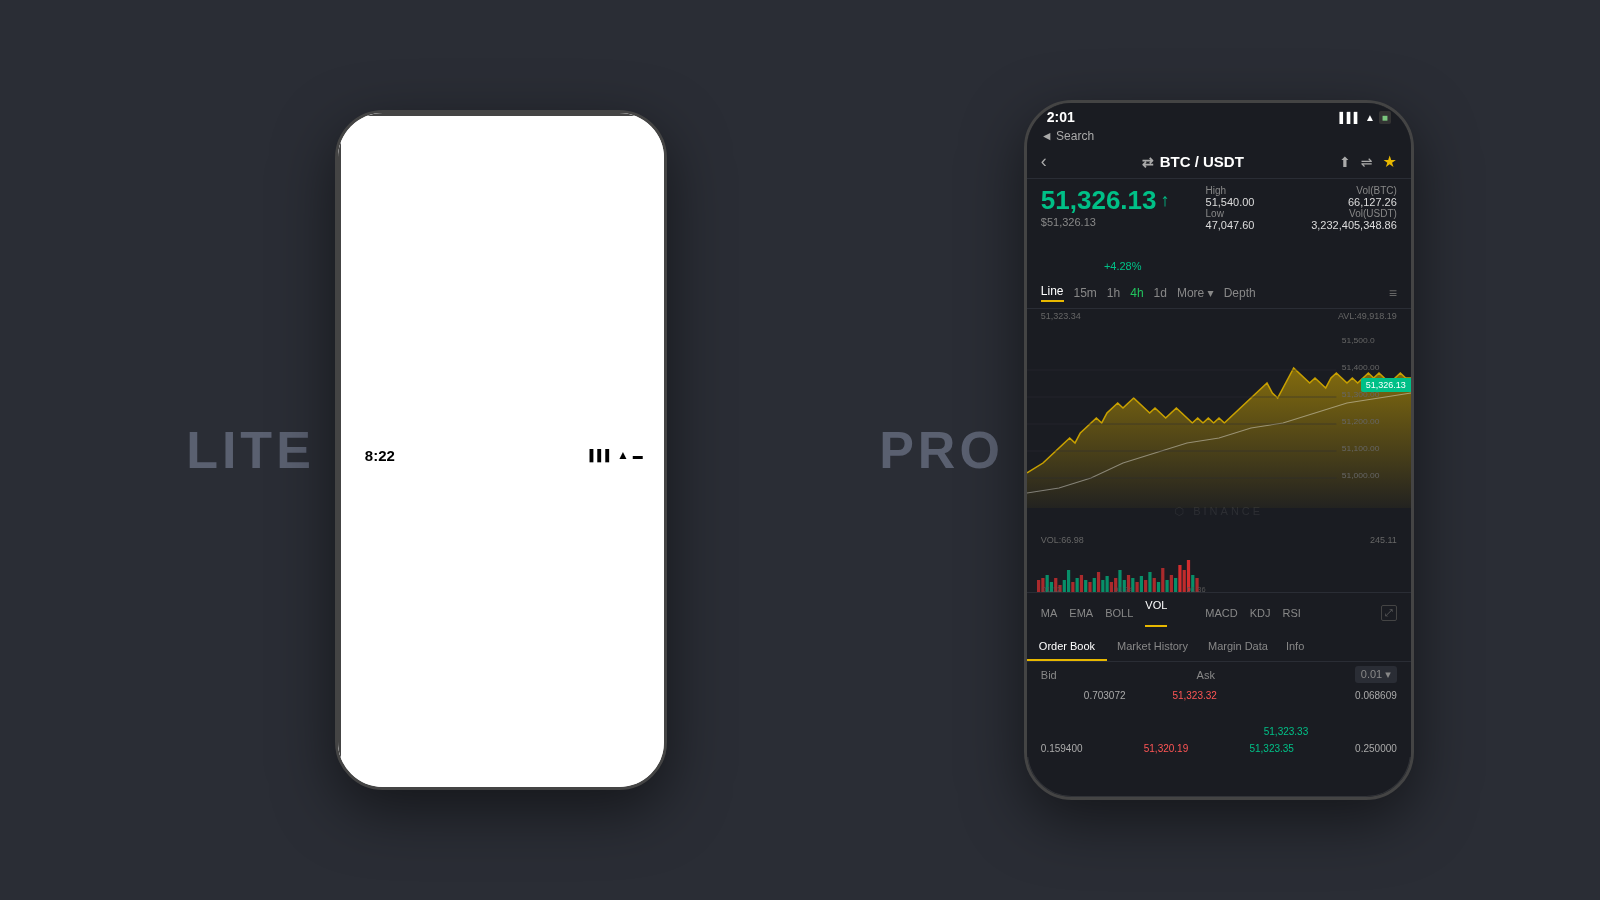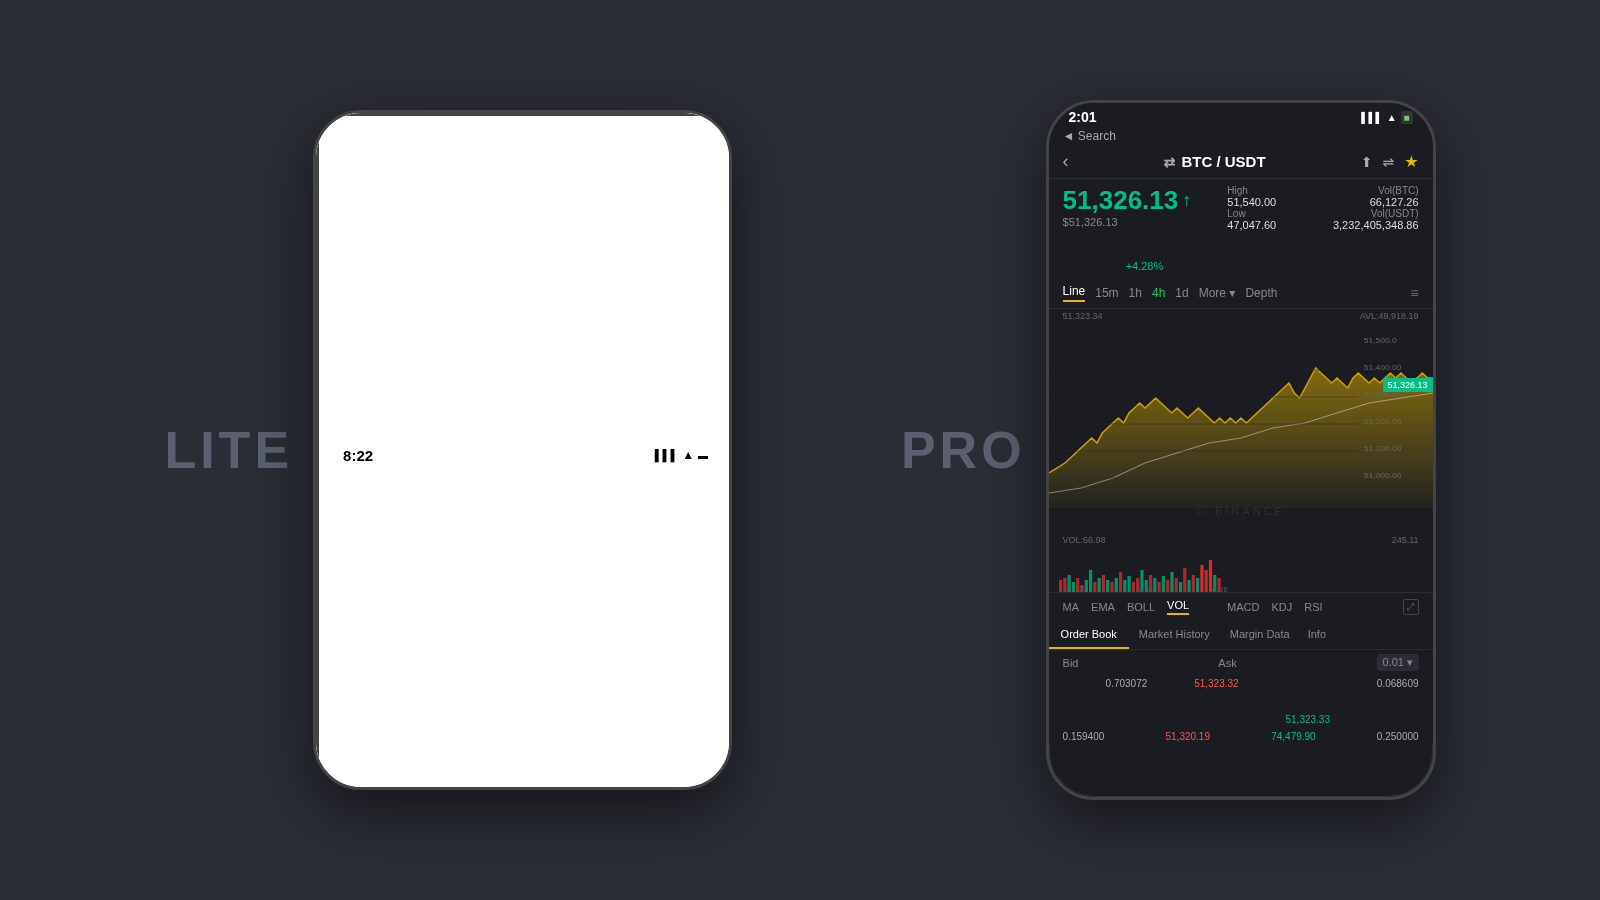--- a/index.html
+++ b/index.html
@@ -43,21 +43,21 @@
       border-radius: 48px;
       border: 3px solid #555;
       background: #1a1a1a;
       box-shadow: 0 20px 60px rgba(0,0,0,0.5), inset 0 0 0 1px rgba(255,255,255,0.1);
       overflow: hidden;
       position: relative;
     }
 
     
     .phone-lite {
-      width: 419px;
+      width: 332px;
       height: 680px;
       background: #f5f5f5;
       border: 3px solid #444;
     }
 
     .phone-lite .status-bar {
       display: flex;
       justify-content: space-between;
       align-items: center;
       padding: 8px 24px 4px;
@@ -404,21 +404,21 @@
           <text x="5" y="42" font-size="7" fill="#555">01:12</text>
           <text x="72" y="42" font-size="7" fill="#555">01:24</text>
           <text x="140" y="42" font-size="7" fill="#555">01:36</text>
         </svg>
       </div>
 
       <div class="pro-indicator-tabs" style="display:flex;gap:12px;padding:6px 14px;border-top:1px solid #2a2d35;background:#1a1c22;font-size:11px;align-items:center;">
         <span style="color:#888;">MA</span>
         <span style="color:#888;">EMA</span>
         <span style="color:#888;">BOLL</span>
-        <span style="color:#fff;border-bottom:2px solid #e8b800;padding-bottom:2px;">VOL</span>
+        <span style="color:#fff;border-bottom:2px solid #e8b800;padding-bottom:14px;">VOL</span>
         <span style="color:#888;margin-left:26px;">MACD</span>
         <span style="color:#888;">KDJ</span>
         <span style="color:#888;">RSI</span>
         <span style="margin-left:auto;width:16px;height:16px;border:1px solid #444;border-radius:2px;display:flex;align-items:center;justify-content:center;font-size:10px;color:#666;">⤢</span>
       </div>
 
       <div class="pro-order-tabs" style="display:flex;background:#1a1c22;border-bottom:1px solid #2a2d35;">
         <span style="padding:7px 12px;font-size:11px;color:#fff;border-bottom:2px solid #e8b800;">Order Book</span>
         <span style="padding:7px 10px;font-size:11px;color:#888;">Market History</span>
         <span style="padding:7px 10px;font-size:11px;color:#888;">Margin Data</span>
@@ -436,21 +436,21 @@
       <div style="background:#1a1c22;">
         <div style="display:flex;justify-content:space-between;padding:3px 14px;font-size:10px;">
           <span style="color:#aaa;padding-left:43px;">0.703072</span>
           <span style="color:#ff5555;">51,323.32</span>
           <span style="color:#00c087;margin-top:36px;">51,323.33</span>
           <span style="color:#aaa;">0.068609</span>
         </div>
         <div style="display:flex;justify-content:space-between;padding:3px 14px;font-size:10px;">
           <span style="color:#aaa;">0.159400</span>
           <span style="color:#ff5555;">51,320.19</span>
-          <span style="color:#00c087;">74,479.90</span>
+          <span style="color:#00c087;">51,323.35</span>
           <span style="color:#aaa;">0.250000</span>
         </div>
       </div>
 
     </div>
   </div>
 
 </div>
 
 </body></html>

